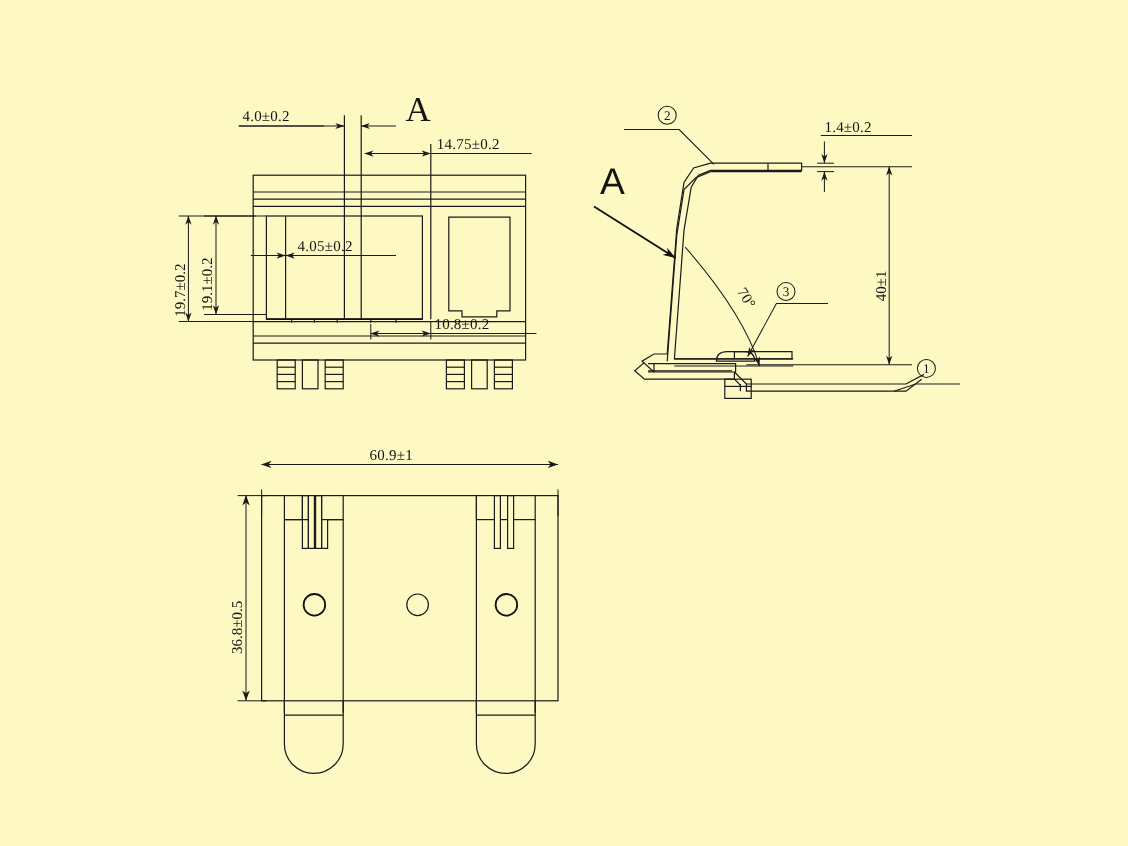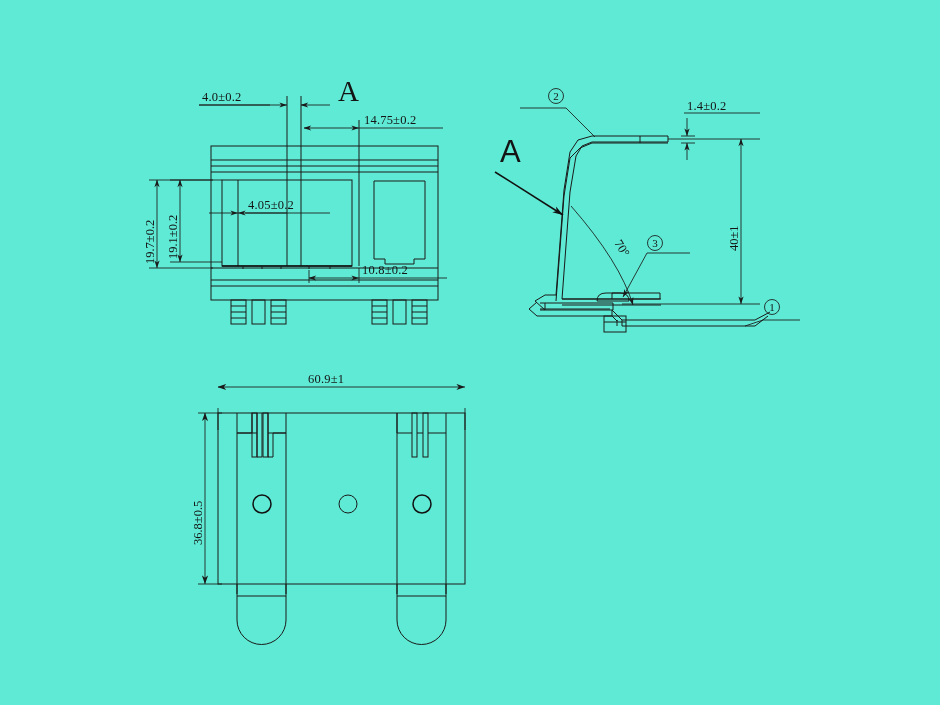--- a/index.html
+++ b/index.html
@@ -12,21 +12,21 @@
     width: 940px;
     height: 705px;
     font-family: "Liberation Serif", serif;
     overflow: hidden;
     position: relative;
   }
   #sheet {
     position: relative;
     width: 940px;
     height: 705px;
-    background: #5eead4;
+    background: #fef9c3;
   }
   svg#drawing {
     position: absolute;
     left: 0;
     top: 0;
     width: 940px;
     height: 705px;
     display: block;
   }
   .ln { stroke: #1a1a1a; stroke-width: 1; fill: none; }

